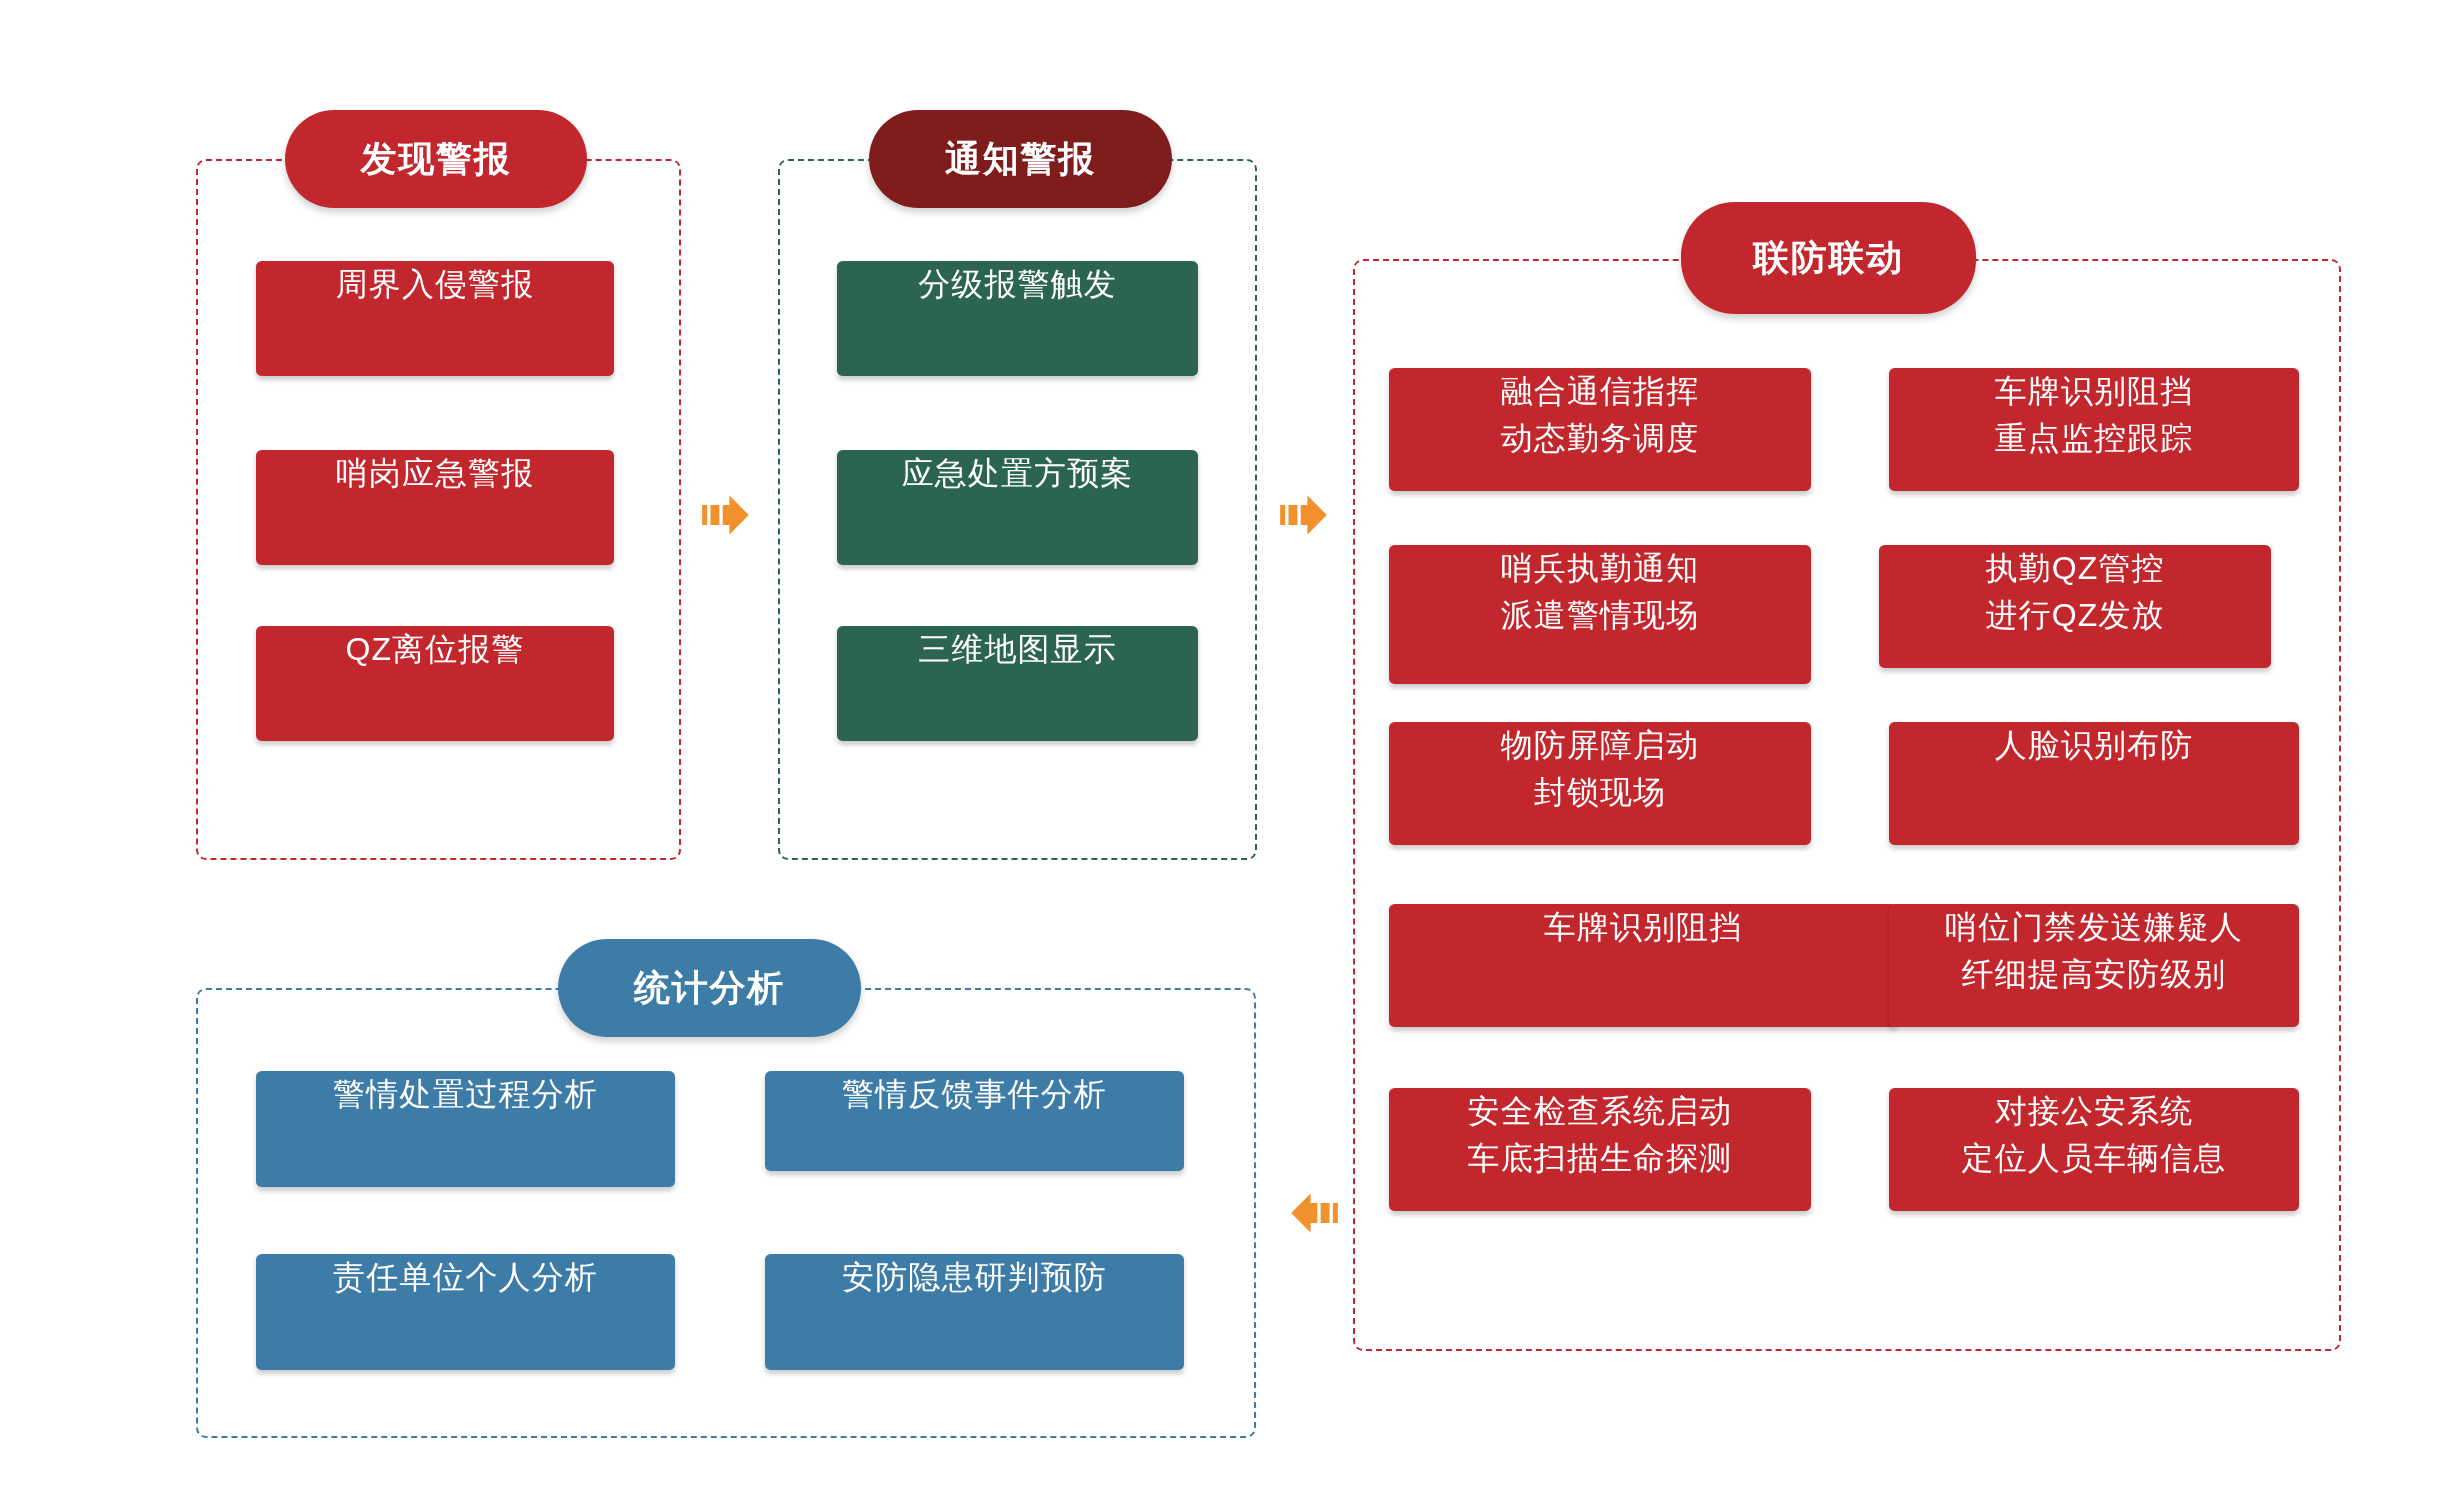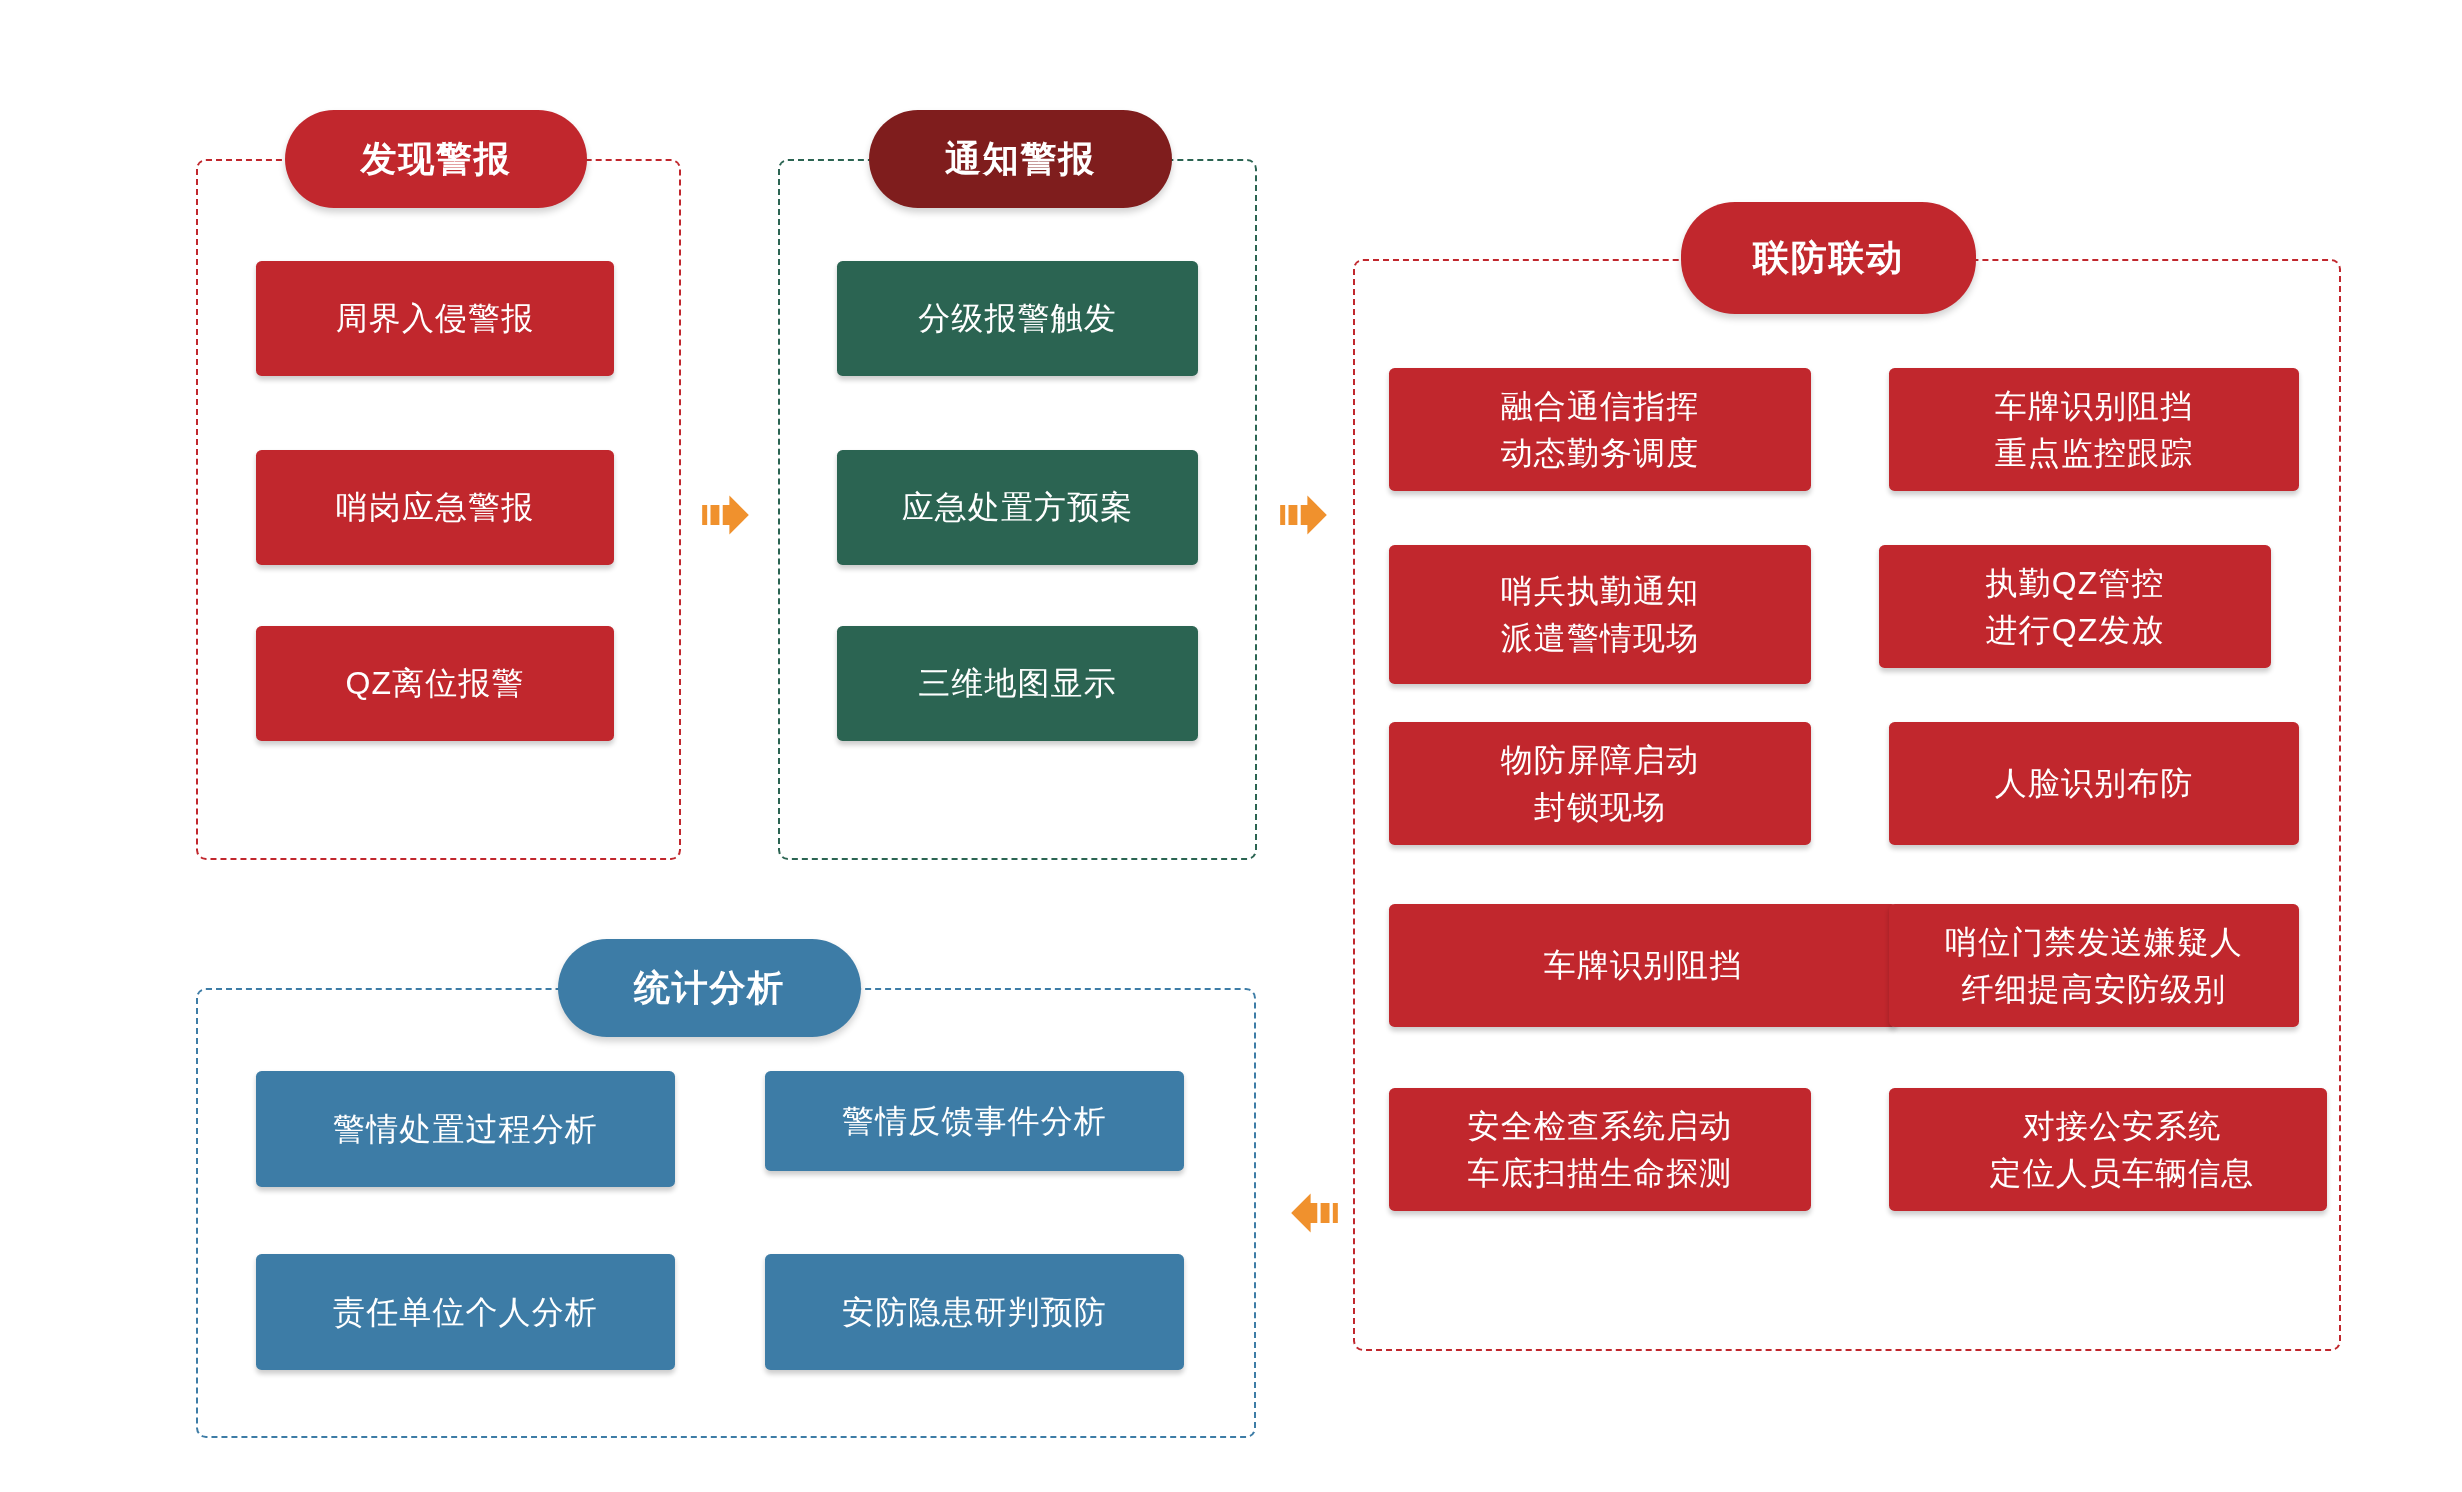--- a/index.html
+++ b/index.html
@@ -26,21 +26,21 @@
     color:#ffffff;font-size:36px;font-weight:700;letter-spacing:1.7px;
     box-shadow:0 4.5px 7.9px rgba(0,0,0,0.18);
     z-index:3;
   }
   .pill.green{background:#7f1d1d;}
   .pill.blue{background:#3d7ca6;}
   .box{
     position:absolute;
     background:#c1272d;
     border-radius:5.6px;
-    display:flex;flex-direction:column;align-items:center;justify-content:center;
+    display:flex;flex-direction:column;align-items:center;
     color:#ffffff;font-size:32px;letter-spacing:1.1px;
     line-height:47px;text-align:center;
     box-shadow:0 3.9px 5.6px rgba(0,0,0,0.20);
     z-index:2;
   }
   .box.green{background:#2b6452;}
   .box.blue{background:#3d7ca6;}
   .arrow{position:absolute;width:47px;height:40px;z-index:2;}
   .arrow svg{display:block;width:100%;height:100%;}
   .arrow svg .ink{fill:#f0912d;}
@@ -135,21 +135,21 @@
   </div>
   <div class="box" style="left:1889px;top:904px;width:410px;height:123px;">
     <div>哨位门禁发送嫌疑人</div>
     <div>纤细提高安防级别</div>
   </div>
 
   <div class="box" style="left:1389px;top:1088px;width:422px;height:123px;">
     <div>安全检查系统启动</div>
     <div>车底扫描生命探测</div>
   </div>
-  <div class="box" style="left:1889px;top:1088px;width:410px;height:123px;padding-left:28px;">
+  <div class="box" style="left:1889px;top:1088px;width:410px;height:123px;">
     <div>对接公安系统</div>
     <div>定位人员车辆信息</div>
   </div>
 
   <div class="arrow flip" style="left:1291px;top:1193px;">
     <svg viewBox="0 0 84 72" xmlns="http://www.w3.org/2000/svg">
       <rect class="ink" x="0" y="18" width="9" height="36"></rect>
       <rect class="ink" x="15" y="18" width="16" height="36"></rect>
       <rect class="ink" x="37" y="18" width="14" height="36"></rect>
       <polygon class="ink" points="49,1 84,36 49,71"></polygon>

